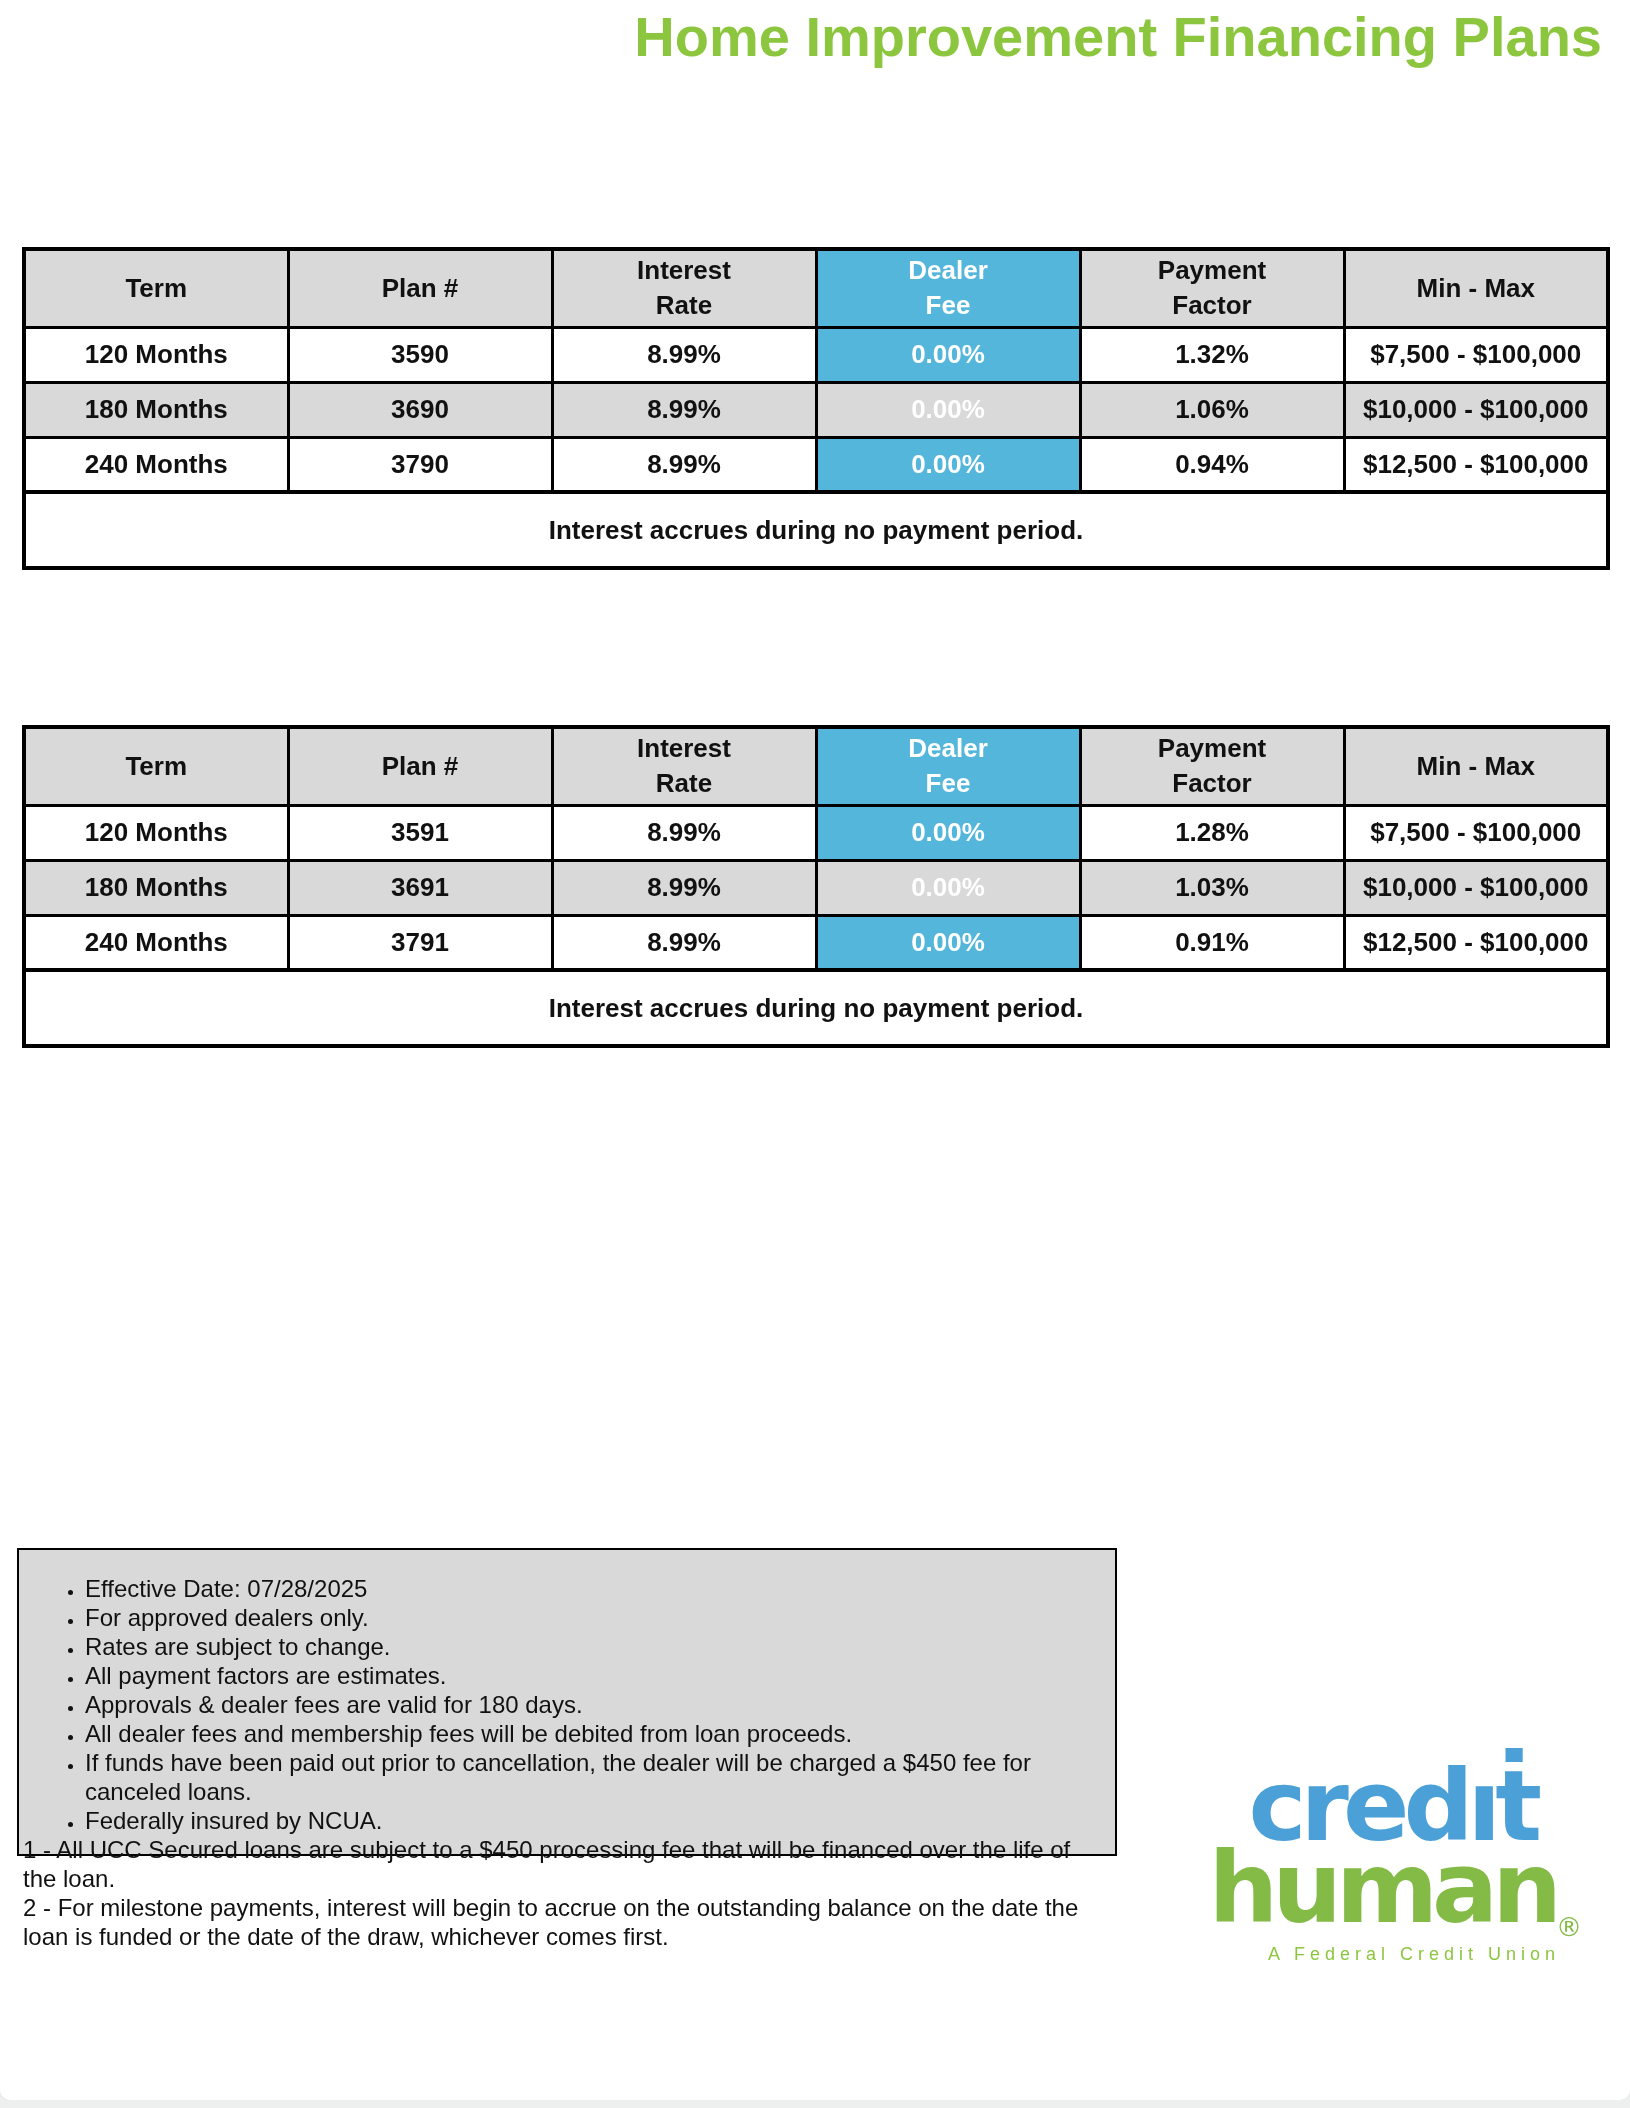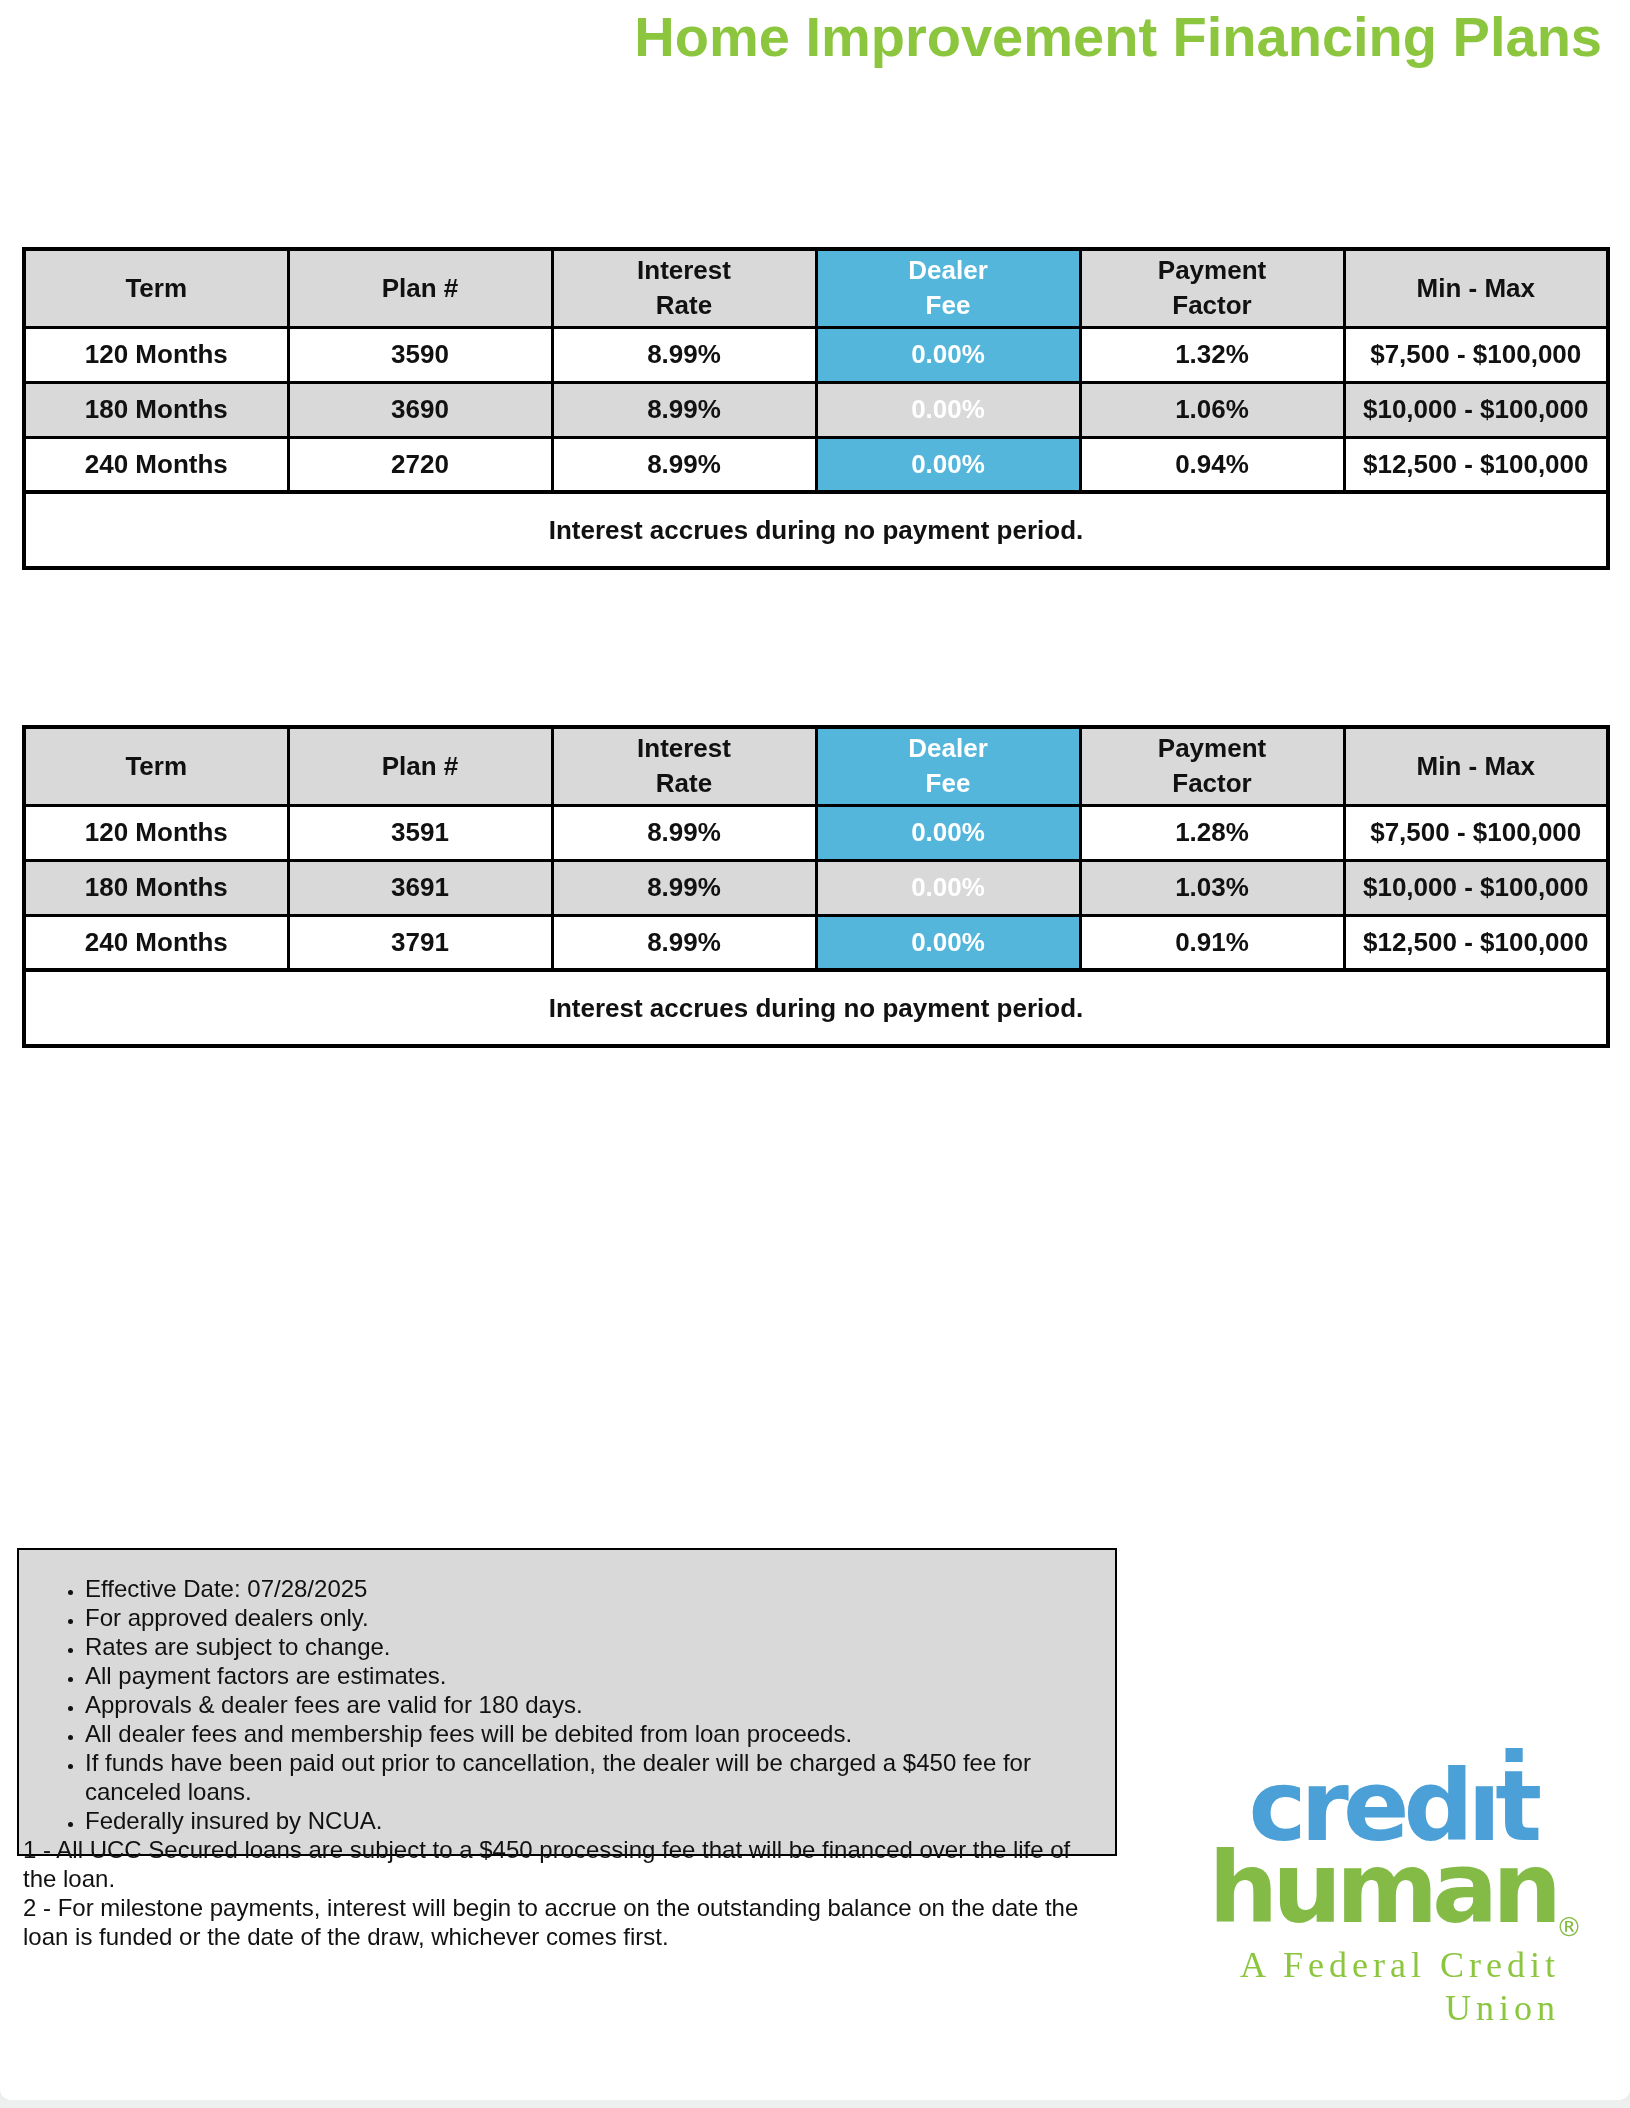--- a/index.html
+++ b/index.html
@@ -40,21 +40,21 @@
 
   
   .logo{position:absolute;top:1765px;right:48px;width:440px;text-align:right;
         font-family:"DejaVu Sans","Liberation Sans",sans-serif;line-height:.84;}
   .logo .word1{font-size:98px;font-weight:700;letter-spacing:-6px;
         color:var(--logo_blue,#4BA0D7);padding-right:46px;}
   .logo .word2{font-size:98px;font-weight:700;letter-spacing:-6px;
         color:var(--logo_green,#84BB47);}
   .logo .reg{font-size:26px;font-weight:400;letter-spacing:0;vertical-align:baseline;
         color:var(--logo_green,#84BB47);display:inline-block;transform:translateY(14px);}
-  .logo .tagline{font-family:Liberation Serif, serif;font-size:36px;font-weight:500;
+  .logo .tagline{font-family:Liberation Sans, sans-serif;font-size:18px;font-weight:500;
         letter-spacing:5px;color:var(--tagline_green,#8CC63F);margin-top:14px;padding-right:22px;
         line-height:1.2;}
 </style>
 </head>
 <body>
 
 <div class="page">
 
   <div class="doc-title">Home Improvement Financing Plans</div>
 
@@ -85,21 +85,21 @@
         <tr class="alt">
           <td>180 Months</td>
           <td>3690</td>
           <td>8.99%</td>
           <td class="blue">0.00%</td>
           <td>1.06%</td>
           <td>$10,000 - $100,000</td>
         </tr>
         <tr>
           <td>240 Months</td>
-          <td>2720</td>
+          <td>3790</td>
           <td>8.99%</td>
           <td class="blue">0.00%</td>
           <td>0.94%</td>
           <td>$12,500 - $100,000</td>
         </tr>
       </tbody>
     </table>
     <div class="table-footer">Interest accrues during no payment period.</div>
   </div>
 

